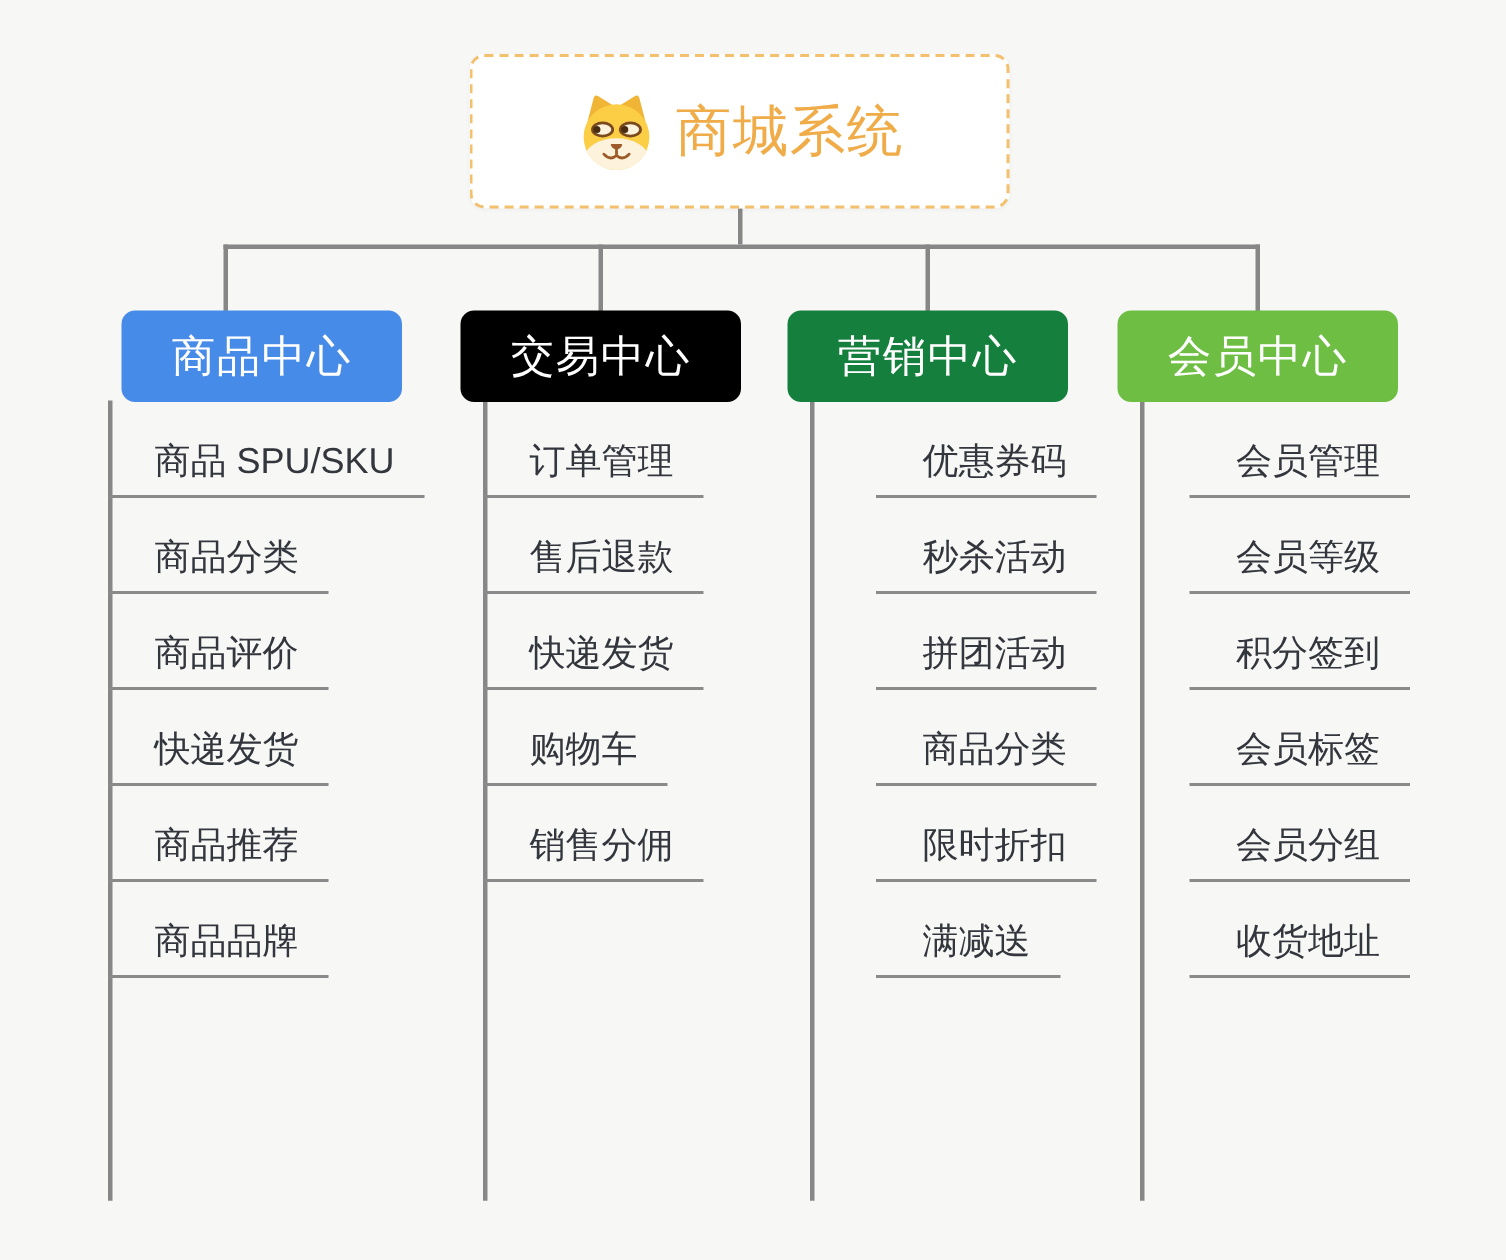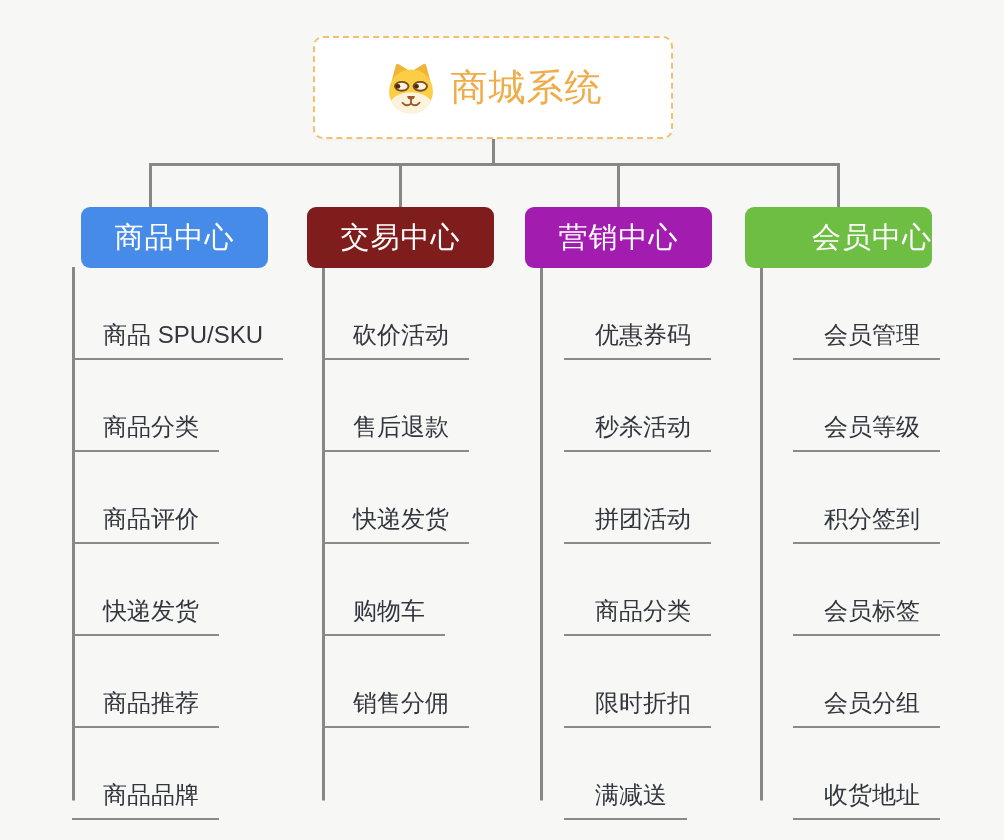--- a/index.html
+++ b/index.html
@@ -35,31 +35,31 @@
     border-radius: 9px;
     color: #ffffff;
     display: flex; align-items: center; justify-content: center;
     font-size: 29px;
     letter-spacing: 1px;
     white-space: nowrap;
   }
   .bb0 { left: 57px; margin-left: 24px; }
   .bb1 { left: 307px; }
   .bb2 { left: 525px; }
-  .bb3 { left: 745px; justify-content: flex-end; }
+  .bb3 { left: 745px; }
   .column {
     position: absolute; top: 268px; width: 235px;
     display: flex; flex-direction: column; align-items: flex-start;
   }
   .col0 { left: 72px; }
   .col1 { left: 322px; }
-  .col2 { left: 564px; }
+  .col2 { left: 540px; padding-left: 44px; }
   .col3 { left: 760px; margin-left: 33px; }
   .item {
-    height: 92px;
+    height: 64px;
     display: flex; align-items: flex-end;
     border-bottom: 2px solid var(--underline, #8A8A8A);
     padding: 0 20px 7px 31px;
     width: fit-content;
     max-width: 235px;
   }
   .item span {
     font-size: 24px;
     color: var(--itemtext, #33363C);
     white-space: nowrap;
@@ -102,24 +102,24 @@
         <path d="M27.5 41.5 a4.5 4.2 0 0 0 9 0 z" fill="#9C5B28"></path>
         <path d="M32 45 V50 M22 49.5 Q27 55 32 50.5 Q37 55 42 49.5" stroke="#9C5B28" stroke-width="2.2" fill="none" stroke-linecap="round"></path>
       </svg>
     </span>
     <span class="root-title" style="color: rgb(239, 172, 72);">商城系统</span>
   </div>
 
   <div class="branch-box bb0" style="background: rgb(71, 139, 232);">
     <span>商品中心</span>
   </div>
-  <div class="branch-box bb1" style="background: #7f1d1d;">
+  <div class="branch-box bb1" style="background: #000000;">
     <span>交易中心</span>
   </div>
-  <div class="branch-box bb2" style="background: #a21caf; justify-content: center;">
+  <div class="branch-box bb2" style="background: #15803d; justify-content: center;">
     <span>营销中心</span>
   </div>
   <div class="branch-box bb3" style="background: rgb(111, 190, 68);">
     <span>会员中心</span>
   </div>
 
   <div class="column col0">
     <div class="item">
         <span>商品 SPU/SKU</span>
       </div>
@@ -135,21 +135,21 @@
     <div class="item">
         <span>商品推荐</span>
       </div>
     <div class="item">
         <span>商品品牌</span>
       </div>
   </div>
 
   <div class="column col1">
     <div class="item">
-        <span>砍价活动</span>
+        <span>订单管理</span>
       </div>
     <div class="item">
         <span>售后退款</span>
       </div>
     <div class="item">
         <span>快递发货</span>
       </div>
     <div class="item">
         <span>购物车</span>
       </div>

